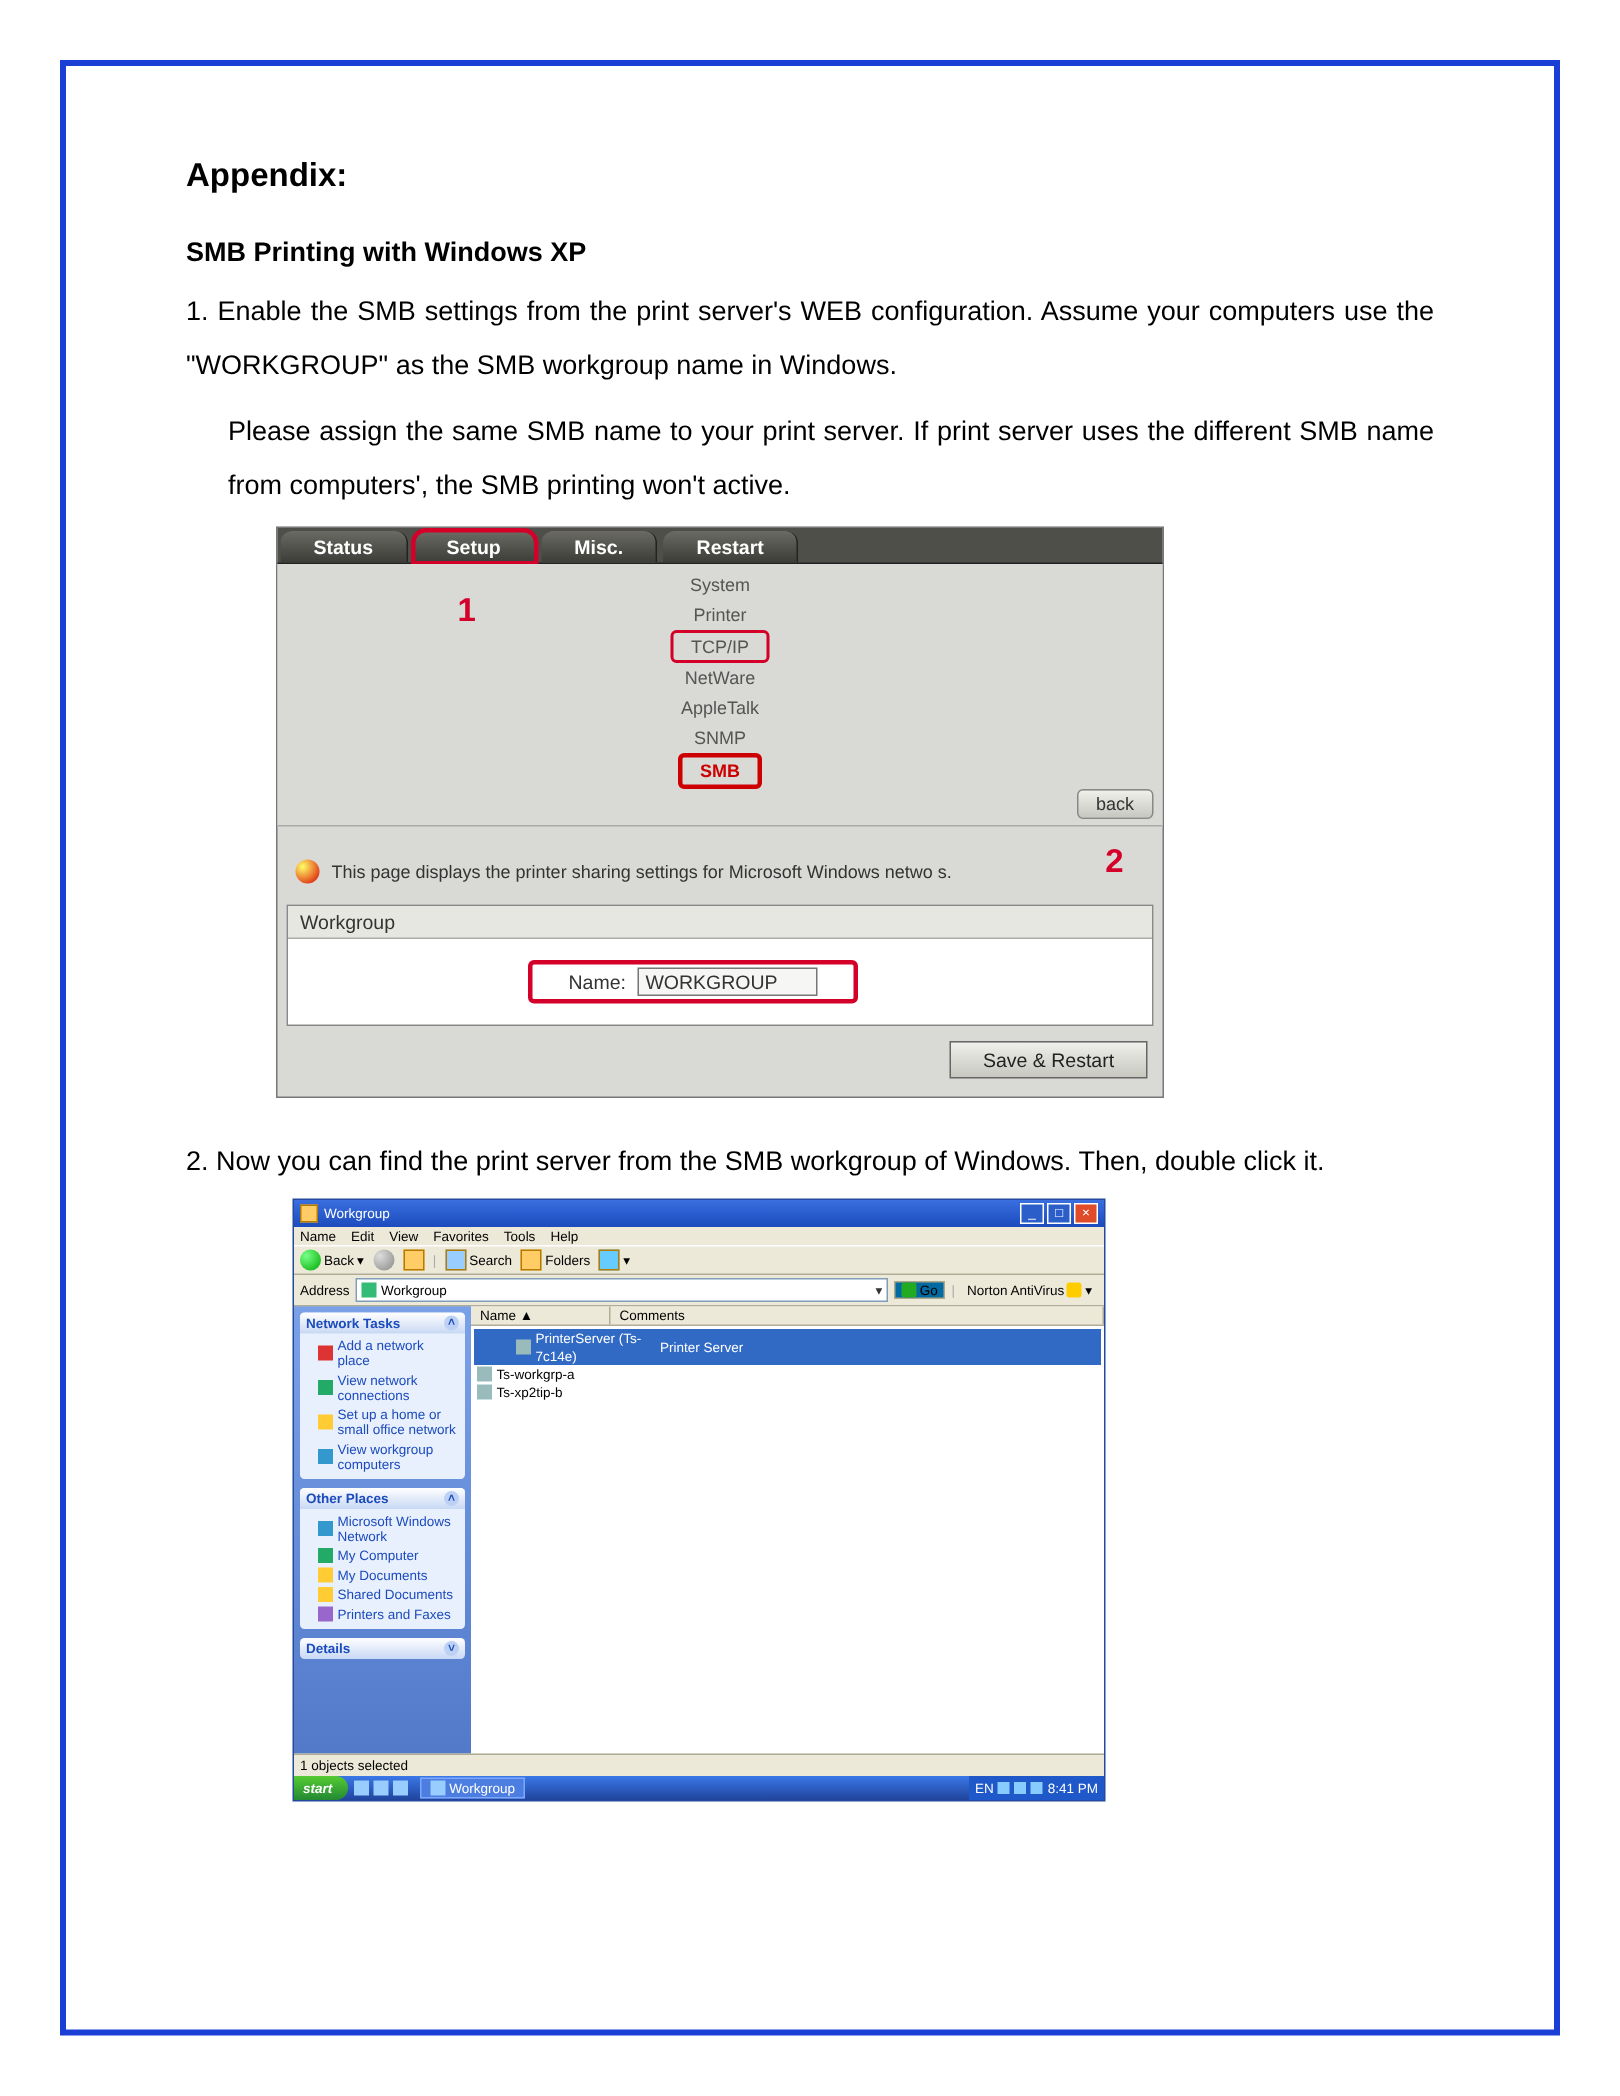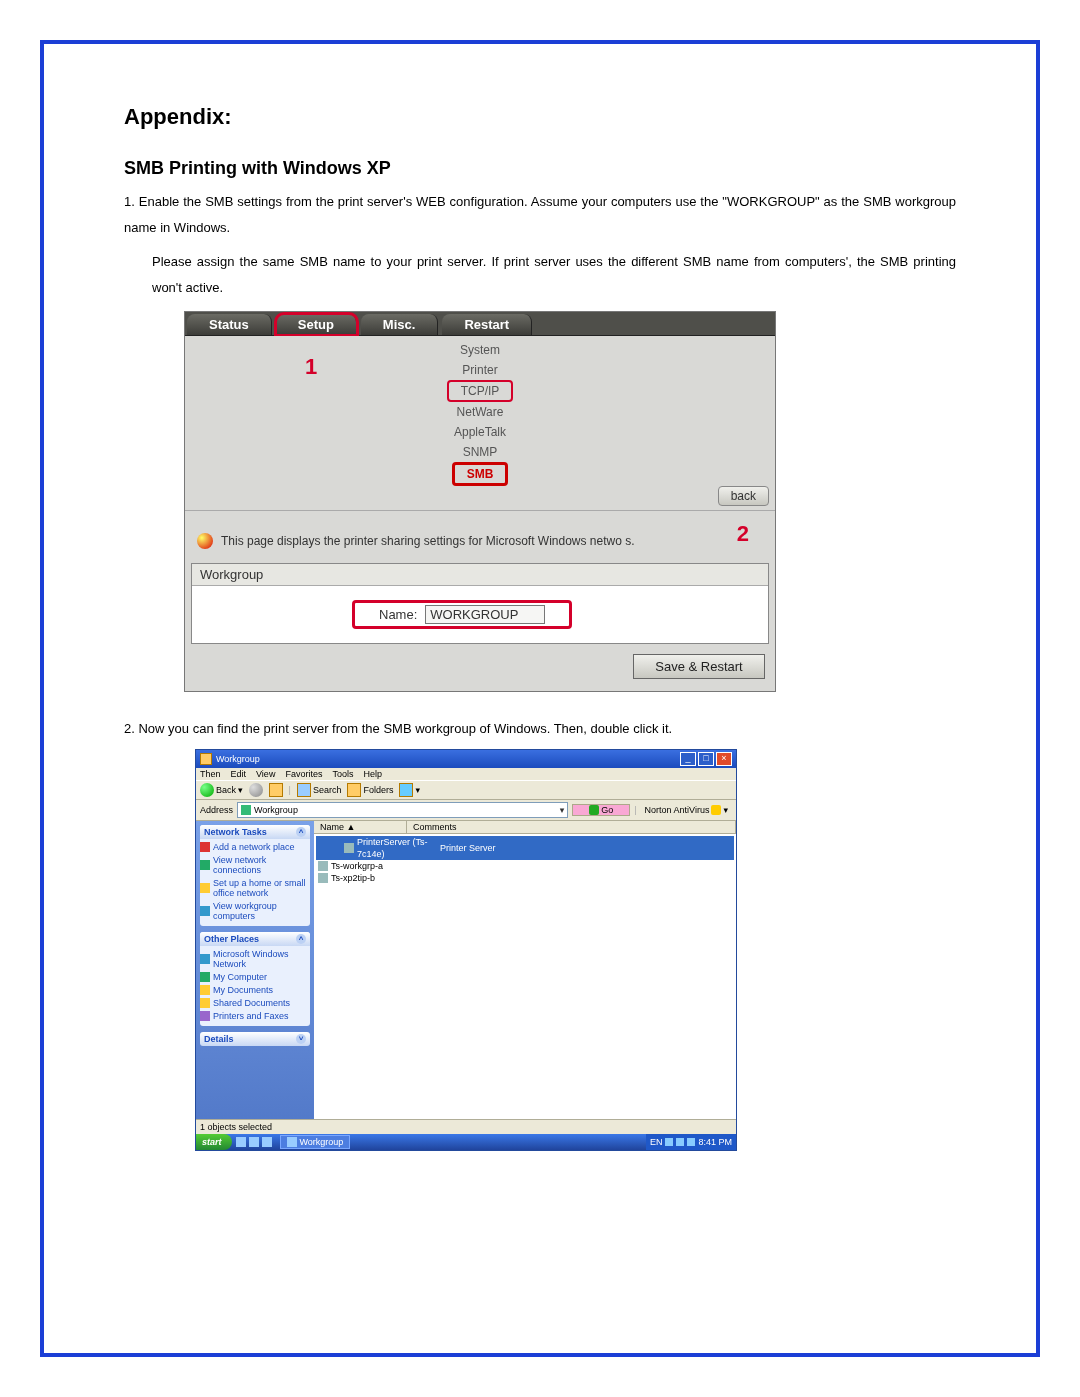--- a/index.html
+++ b/index.html
@@ -12,21 +12,21 @@
   .frame{
     width:100%;height:100%;
     border:4px solid #1b3ed6;
     box-sizing:border-box;
     padding:60px 80px 40px 80px;
     font-family:Arial,Helvetica,sans-serif;
     color:#000;
   }
   .heading{font-size:22px;font-weight:bold;margin-bottom:28px;}
   .subheading{font-size:18px;font-weight:bold;margin-bottom:10px;}
-  .body-text{font-size:13px;line-height:2.0;text-align:justify;margin:0 0 8px 0;}
+  .body-text{font-size:18px;line-height:2.0;text-align:justify;margin:0 0 8px 0;}
   .list-num{display:inline;}
   .indent{margin-left:28px;}
   
   .shot1{
     width:590px;
     margin:10px 0 24px 60px;
     border:1px solid #777;
     background:#d9d9d6;
     font-family:Verdana,Geneva,sans-serif;
   }
@@ -100,21 +100,21 @@
   .tb-btn{display:flex;align-items:center;gap:2px;font-size:9px;}
   .circ{width:14px;height:14px;border-radius:50%;}
   .circ.green{background:radial-gradient(circle at 30% 30%,#7f8,#0a0);}
   .circ.grey{background:radial-gradient(circle at 30% 30%,#ddd,#888);}
   .tb-ic{width:12px;height:12px;background:#fc6;border:1px solid #b57a00;}
   .tb-ic.search{background:#9cf;}
   .tb-ic.views{background:#6cf;}
   .xp-address{background:#ece9d8;color:#000;display:flex;align-items:center;gap:4px;padding:2px 4px;border-bottom:1px solid #b0ad97;}
   .addr-field{flex:1;background:#fff;border:1px solid #7f9db9;height:14px;display:flex;align-items:center;gap:3px;padding:0 3px;}
   .addr-ic{width:10px;height:10px;background:#3b7;}  
-  .go-btn{background:#f9a8d4;border:1px solid #aca98a;padding:0 16px;display:flex;align-items:center;gap:2px;}
+  .go-btn{background:#0369a1;border:1px solid #aca98a;padding:0 4px;display:flex;align-items:center;gap:2px;}
   .go-ic{width:10px;height:10px;background:#2a2;border-radius:2px;}
   .norton{display:flex;align-items:center;gap:2px;padding:0 4px;}
   .norton-ic{width:10px;height:10px;background:#fc0;border-radius:2px;}
   .xp-body{display:flex;height:312px;}
   .xp-side{
     width:110px;
     background:linear-gradient(#7aa1e8,#5178c8);
     padding:4px;
     display:flex;flex-direction:column;gap:6px;
   }
@@ -124,21 +124,21 @@
     overflow:hidden;
     color:#1b4bbd;
   }
   .xp-phdr{
     background:linear-gradient(#fff,#c8d8f4);
     color:#1b4bbd;font-weight:bold;
     padding:2px 4px;
     display:flex;justify-content:space-between;align-items:flex-start;
   }
   .xp-phdr .chev{width:10px;height:10px;border-radius:50%;background:#bcd1f4;color:#1b4bbd;text-align:center;line-height:9px;font-size:8px;}
-  .xp-plist{padding:3px 4px 5px 0;display:flex;flex-direction:column;gap:3px;}
+  .xp-plist{padding:3px 4px 5px 12px;display:flex;flex-direction:column;gap:3px;}
   .xp-item{display:flex;align-items:center;gap:3px;color:#1b4bbd;}
   .xp-ic{width:10px;height:10px;flex:none;}
   .ic-red{background:#d33;} .ic-grn{background:#2a6;} .ic-yel{background:#fc3;} .ic-blu{background:#39c;} .ic-pur{background:#96c;}
   .xp-main{flex:1;background:#fff;color:#000;}
   .xp-cols{display:flex;background:#ece9d8;border-bottom:1px solid #b0ad97;}
   .xp-col{padding:1px 6px;border-right:1px solid #b0ad97;font-size:9px;}
   .xp-col:first-child{width:80px;} .xp-col:last-child{flex:1;}
   .xp-files{padding:2px 2px;}
   .xp-row{display:flex;align-items:center;gap:3px;padding:0 2px;line-height:12px;}
   .xp-row.sel{background:#316ac5;color:#fff;padding-left:28px;}
@@ -224,21 +224,21 @@
       <div class="xp-titlebar">
         <span class="ticon"></span>
         <span>Workgroup</span>
         <div class="tbtns">
           <span class="tbtn min">_</span>
           <span class="tbtn max">□</span>
           <span class="tbtn cls">×</span>
         </div>
       </div>
       <div class="xp-menu">
-        <span>Then</span>
+        <span>Name</span>
         <span>Edit</span>
         <span>View</span>
         <span>Favorites</span>
         <span>Tools</span>
         <span>Help</span>
       </div>
       <div class="xp-toolbar">
         <span class="tb-btn"><span class="circ green"></span><span>Back</span> ▾</span>
         <span class="tb-btn">
             <span class="circ grey"></span>

